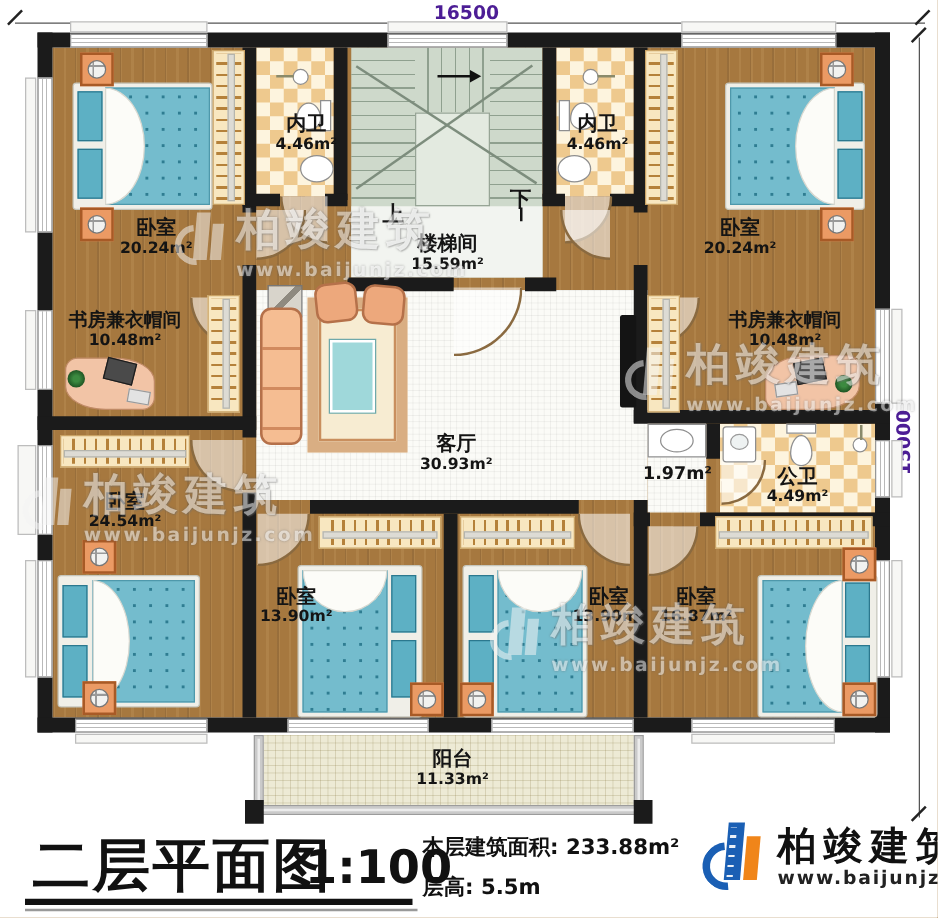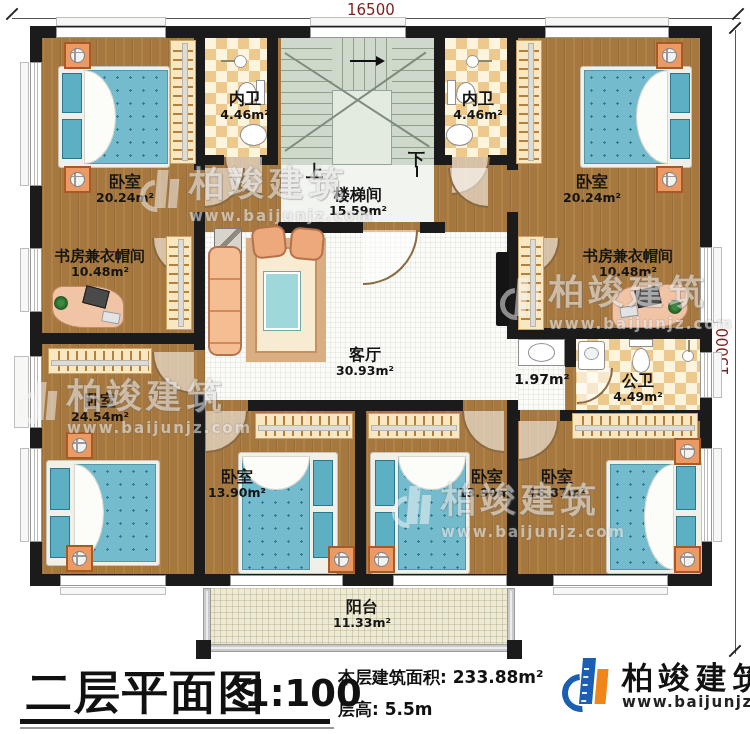--- a/index.html
+++ b/index.html
@@ -72,21 +72,21 @@
   .monitor { position:absolute; background:#4a4a4a; border:1px solid #1d1d1d; }
   .keyboard { position:absolute; background:#e3e3e3; border:1px solid #9a9a9a; }
   .plant { position:absolute; border-radius:50%; background:radial-gradient(circle, #3c8a40 25%, #1c4f20 75%); }
   .tv { position:absolute; background:#141414; border-radius:2px; }
   .tvcab { position:absolute; background:linear-gradient(135deg, #d8d4cb 43%, #8f8a80 43% 57%, #d8d4cb 57%); border:1px solid #777; }
   .washer { position:absolute; background:#fff; border:1px solid #8f8f8f; border-radius:3px; }
   .washer::after { content:""; position:absolute; inset:5px 5px 9px 5px; border-radius:50%; border:1px solid #9a9a9a; background:#eef2f2; }
   
   .dimline { position:absolute; background:#555; }
   .tick { position:absolute; width:16px; height:2px; background:#222; transform:rotate(-45deg); }
-  .dimtext { position:absolute; font-size:15px; font-weight:normal; color:#7f1d1d;text-align:right; }
+  .dimtext { position:absolute; font-size:15px; font-weight:bold; color:#4c1d95;text-align:right; }
   .dimtextV { writing-mode:vertical-rl; transform:rotate(180deg); }
   
   .wm { position:absolute; display:flex; align-items:center; gap:7px; opacity:.62; pointer-events:none; }
   .wm-logo { position:relative; width:42px; height:46px; }
   .wm-swoosh { position:absolute; left:0; top:10px; width:32px; height:32px; border:5px solid rgba(245,245,245,.85);
     border-top-color:transparent; border-right-color:transparent; border-radius:50%; transform:rotate(40deg); }
   .wm-b1 { position:absolute; left:16px; top:0; width:11px; height:38px; background:rgba(245,245,245,.85); transform:skewX(-5deg); }
   .wm-b2 { position:absolute; left:29px; top:9px; width:9px; height:29px; background:rgba(245,245,245,.85); transform:skewX(-5deg); }
   .wm-text .big { font-size:35px; font-weight:900; letter-spacing:5px; color:rgba(250,250,250,.85);
     text-shadow:0 0 2px rgba(95,95,95,.9), 1px 1px 1px rgba(120,120,120,.6); white-space:nowrap; }

